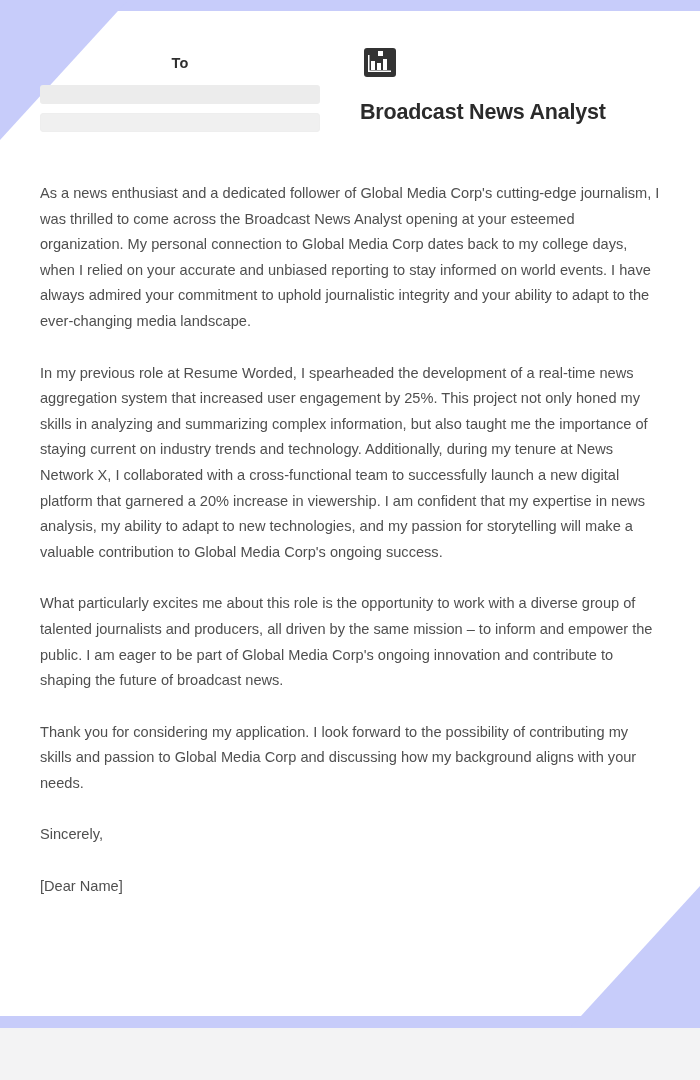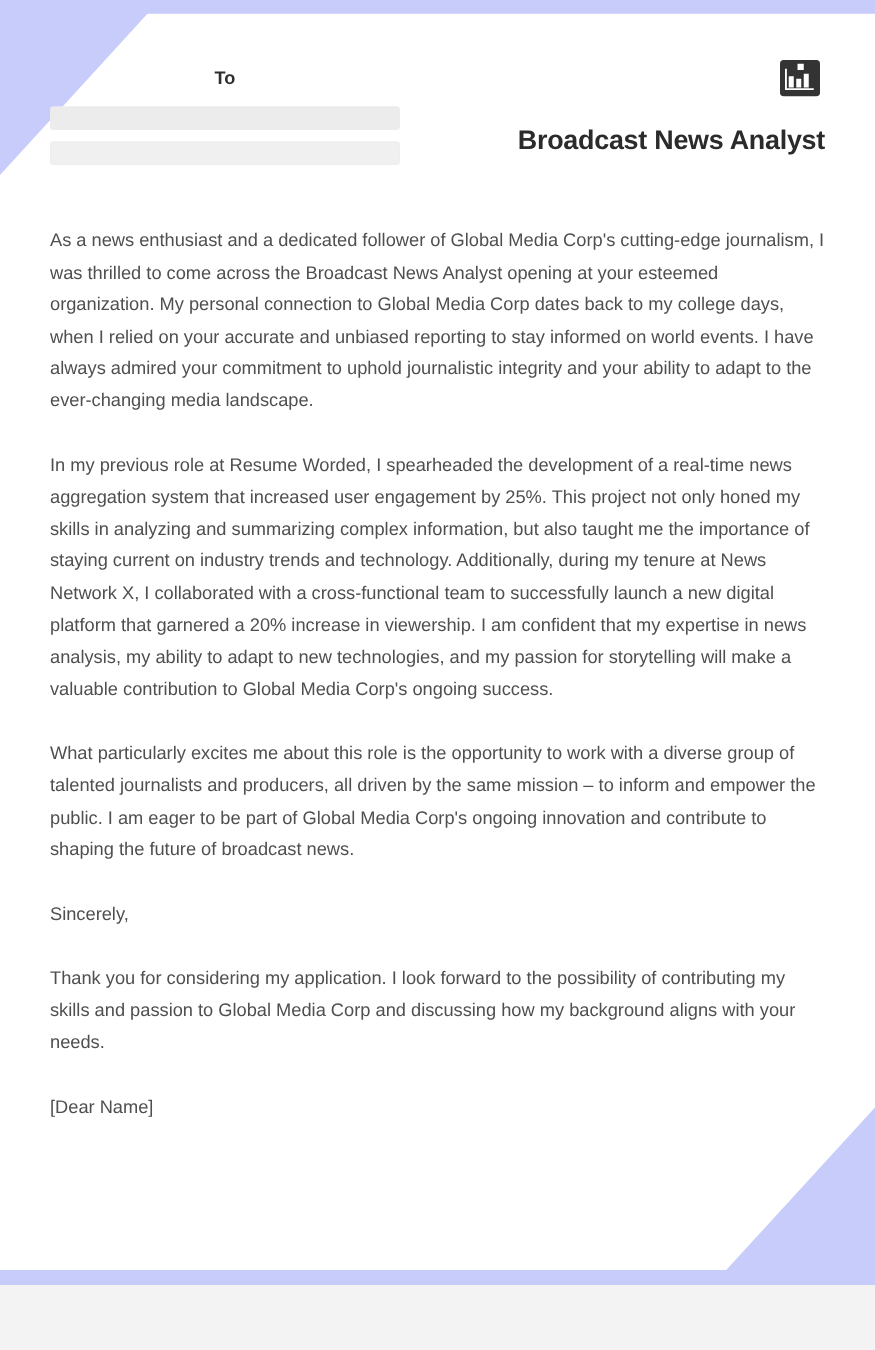--- a/index.html
+++ b/index.html
@@ -87,21 +87,21 @@
   .placeholder-bar {
     height: 19px;
     border-radius: 3px;
     margin-bottom: 9px;
     width: 280px;
   }
   .placeholder-bar.b1 { background: #ececec; }
   .placeholder-bar.b2 { background: #f0f0f0; border: 1px solid #eeeeee; box-sizing: border-box; }
 
   .header-right {
-    text-align: right;
+    text-align: left;
     padding-top: 0;
     width: 300px;
   }
   .brand-icon {
     width: 40px;
     height: 40px;
     display: inline-block;
     margin-bottom: 16px;
   }
   .job-title {
@@ -159,18 +159,18 @@
       </span>
       <div class="job-title">Broadcast News Analyst</div>
     </div>
 
   </div>
 
   <div class="letter-body">
     <p>As a news enthusiast and a dedicated follower of Global Media Corp's cutting-edge journalism, I was thrilled to come across the Broadcast News Analyst opening at your esteemed organization. My personal connection to Global Media Corp dates back to my college days, when I relied on your accurate and unbiased reporting to stay informed on world events. I have always admired your commitment to uphold journalistic integrity and your ability to adapt to the ever-changing media landscape.</p>
     <p>In my previous role at Resume Worded, I spearheaded the development of a real-time news aggregation system that increased user engagement by 25%. This project not only honed my skills in analyzing and summarizing complex information, but also taught me the importance of staying current on industry trends and technology. Additionally, during my tenure at News Network X, I collaborated with a cross-functional team to successfully launch a new digital platform that garnered a 20% increase in viewership. I am confident that my expertise in news analysis, my ability to adapt to new technologies, and my passion for storytelling will make a valuable contribution to Global Media Corp's ongoing success.</p>
     <p>What particularly excites me about this role is the opportunity to work with a diverse group of talented journalists and producers, all driven by the same mission – to inform and empower the public. I am eager to be part of Global Media Corp's ongoing innovation and contribute to shaping the future of broadcast news.</p>
+    <p>Thank you for considering my application. I look forward to the possibility of contributing my skills and passion to Global Media Corp and discussing how my background aligns with your needs.</p>
     <p>Sincerely,</p>
-    <p>Thank you for considering my application. I look forward to the possibility of contributing my skills and passion to Global Media Corp and discussing how my background aligns with your needs.</p>
     <p>[Dear Name]</p>
   </div>
 
 </div>
 
 </body></html>

